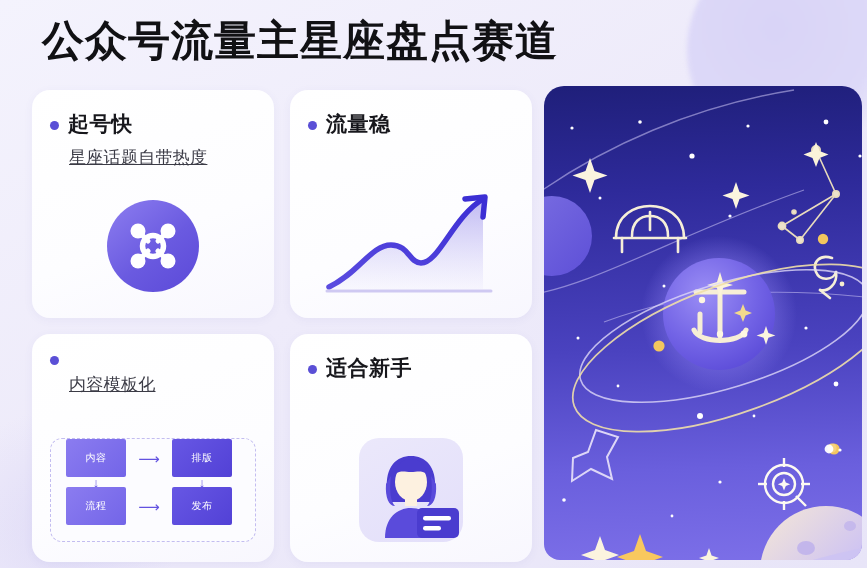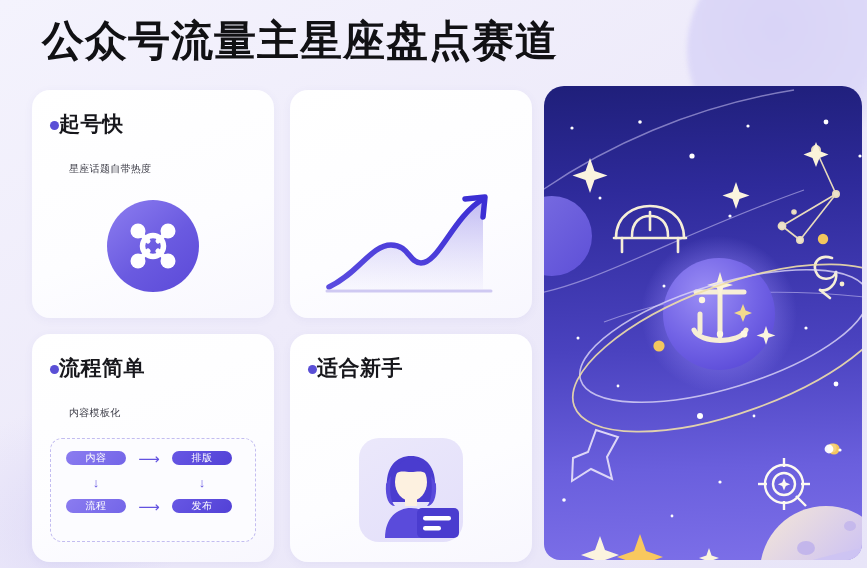--- a/index.html
+++ b/index.html
@@ -55,33 +55,33 @@
     gap: 16px;
   }
   .card {
     background: linear-gradient(160deg, #ffffff 0%, #fdfdff 60%, #f8f7fe 100%);
     border-radius: 18px;
     box-shadow: 0 2px 10px rgba(90,80,170,.06);
     padding: 20px 18px 14px 18px;
     position: relative;
     overflow: hidden;
   }
-  .card-head { display: flex; align-items: center; }
+  .card-head { display: flex; align-items: center; gap: 9px; }
   .dot {
     width: 9px; height: 9px; border-radius: 50%;
     background: #5a4fd6;
     flex: 0 0 auto;
     margin-top: 2px;
   }
   .card-title {
     font-size: 21px; font-weight: 800; color: #17171c; letter-spacing: .5px;
   }
   .card-sub {
-    margin-top: 24px; margin-left: 19px;
-    font-size: 10px; color: #3b3b46; letter-spacing: .3px;
+    margin-top: 8px; margin-left: 19px;
+    font-size: 17px; color: #3b3b46; letter-spacing: .3px; text-decoration: underline;
   }
   .card-art {
     position: absolute;
     left: 0; right: 0; bottom: 8px;
     height: 128px;
     display: flex; align-items: center; justify-content: center;
   }
 
   
   .net-circle {
@@ -96,22 +96,22 @@
     border: 1.5px dashed #c3bdf0;
     border-radius: 12px;
     background: #fcfcff;
     display: grid;
     grid-template-columns: 62px 44px 62px;
     grid-template-rows: 26px 22px 26px;
     align-items: center; justify-items: center;
     padding: 6px 14px;
   }
   .chip {
-    width: 60px; height: 14px;
-    border-radius: 8px;
+    width: 60px; height: 38px;
+    border-radius: 2px;
     color: #fff;
     font-size: 10px;
     display: flex; align-items: center; justify-content: center;
     letter-spacing: .5px;
   }
   .chip.lite { background: linear-gradient(135deg, #8b7cf0, #7365e8); }
   .chip.deep { background: linear-gradient(135deg, #6757e4, #5241d6); }
   .arrow-h { color: #6252e0; font-size: 15px; line-height: 1; }
   .arrow-v { color: #6252e0; font-size: 13px; line-height: 1; }
 
@@ -166,20 +166,24 @@
             <circle cx="16" cy="16" r="7.5" fill="#ffffff"></circle>
             <circle cx="46" cy="16" r="7.5" fill="#ffffff"></circle>
             <circle cx="16" cy="46" r="7.5" fill="#ffffff"></circle>
             <circle cx="46" cy="46" r="7.5" fill="#ffffff"></circle>
           </svg>
         </div>
       </div>
     </div>
 
     <div class="card">
+      <div class="card-head">
+        <span class="dot"></span>
+        <span class="card-title">流量稳</span>
+      </div>
       <div class="card-art">
         <svg width="196" height="118" viewBox="0 0 196 118">
           <defs>
             <linearGradient id="gfill" x1="0" y1="0" x2="0" y2="1">
               <stop offset="0%" stop-color="#6a5ae0" stop-opacity=".42"></stop>
               <stop offset="100%" stop-color="#9b90ee" stop-opacity=".04"></stop>
             </linearGradient>
             <linearGradient id="gline" x1="0" y1="1" x2="1" y2="0">
               <stop offset="0%" stop-color="#5b4ce0"></stop>
               <stop offset="100%" stop-color="#3c2fd4"></stop>
@@ -189,21 +193,20 @@
           <path d="M16,100 C46,86 58,58 78,58 C96,58 96,76 108,76 C126,76 140,30 170,12" fill="none" stroke="url(#gline)" stroke-width="5.5" stroke-linecap="round"></path>
           <path d="M152,12 L172,10 L170,30" fill="none" stroke="#3c2fd4" stroke-width="5.5" stroke-linecap="round" stroke-linejoin="round"></path>
           <line x1="14" y1="104" x2="178" y2="104" stroke="#cfc9f2" stroke-width="3" stroke-linecap="round"></line>
         </svg>
       </div>
     </div>
 
     <div class="card">
       <div class="card-head">
         <span class="dot"></span>
-        <span class="card-title">流程简单</span>
       </div>
       <div class="card-sub">内容模板化</div>
       <div class="card-art">
         <div class="flow-box">
           <div class="chip lite">内容</div>
           <div class="arrow-h">⟶</div>
           <div class="chip deep">排版</div>
 
           <div class="arrow-v">↓</div>
           <div></div>

